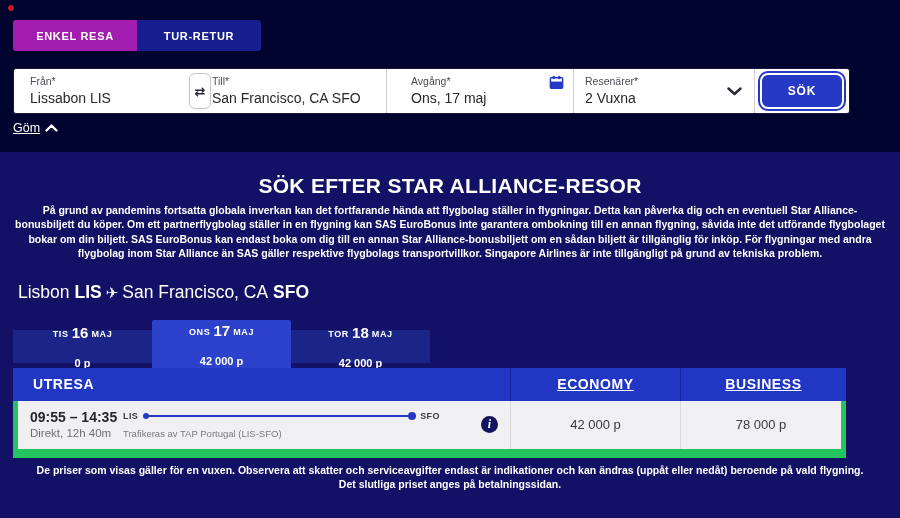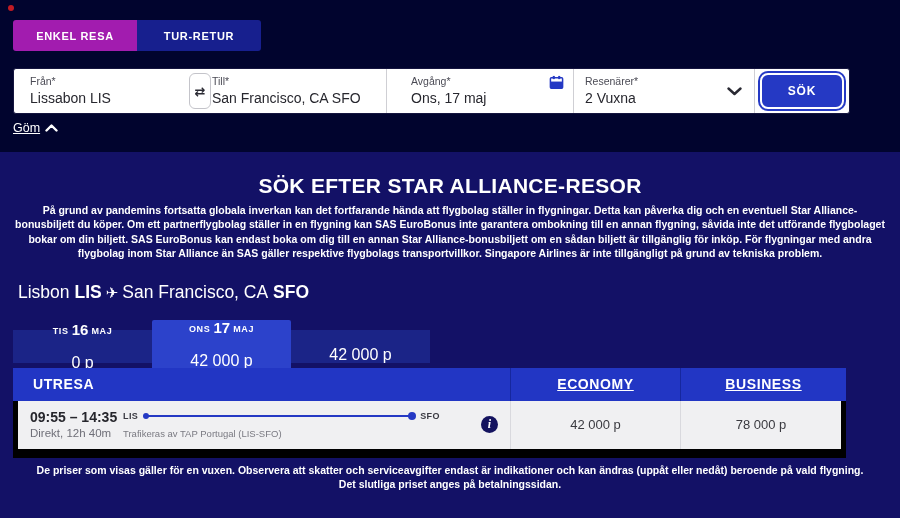--- a/index.html
+++ b/index.html
@@ -54,31 +54,31 @@
 
   
   .date-tabs { position:absolute; left:13px; top:168px; width:417px; height:48px;
                display:flex; align-items:flex-end; }
   .date-tab { width:139px; text-align:center; color:#fff; cursor:pointer;
               display:flex; flex-direction:column; justify-content:center; }
   .date-tab.unselected { height:33px; margin-bottom:5px; background:#1b2487; }
   .date-tab.selected { height:48px; margin-bottom:0; background:#2c42cb; border-radius:2px 2px 0 0; }
   .dt-line1 { font-weight:bold; font-size:9px; letter-spacing:.6px; }
   .dt-line1 .num { font-size:15px; letter-spacing:0; vertical-align:-1px; }
-  .dt-price { font-weight:normal; font-size:16px; margin-top:16px; }
+  .dt-price { font-weight:bold; font-size:11px; margin-top:16px; }
 
   
   .results { position:absolute; left:13px; top:216px; width:833px; }
   .thead { display:flex; height:33px; background:#2236c4; }
   .th { line-height:33px; font-size:14px; font-weight:bold; letter-spacing:.6px; color:#fff; }
   .th-main { width:497px; padding-left:20px; }
   .th-eco { width:170px; text-align:center; border-left:1px solid #16279e; }
   .th-bus { width:166px; text-align:center; border-left:1px solid #16279e; }
   .th a { color:#fff; text-decoration:underline; cursor:pointer;text-align:center; }
-  .tbody-wrap { background:#000000; padding:0 5px 9px 5px; }
+  .tbody-wrap { background:#22c55e; padding:0 5px 9px 5px; }
   .row { display:flex; height:48px; background:#f0f0f2; position:relative; }
   .cell-main { width:492px; position:relative; }
   .cell-price { width:170px; border-left:1px solid #d9d9de; line-height:48px;
                 text-align:center; font-size:13px; color:#3a3a40; cursor:pointer; }
   .cell-price.bus { width:161px; }
   .time-block { position:absolute; left:12px; top:8px; }
   .time { font-size:14px; font-weight:bold; color:#26262c; }
   .details { font-size:11.5px; color:#6f6f78; margin-top:2px; }
   .route-viz { position:absolute; left:105px; top:10px; display:flex; align-items:center; }
   .code { font-size:9px; font-weight:bold; color:#3a3a42; letter-spacing:.4px; }
@@ -170,20 +170,21 @@
     <div class="date-tabs">
       <div class="date-tab unselected">
         <div class="dt-line1"><span>TIS</span> <span class="num">16</span> <span>MAJ</span></div>
         <div class="dt-price">0 p</div>
       </div>
       <div class="date-tab selected">
         <div class="dt-line1"><span>ONS</span> <span class="num">17</span> <span>MAJ</span></div>
         <div class="dt-price">42 000 p</div>
       </div>
       <div class="date-tab unselected">
+        <div class="dt-line1"><span>TOR</span> <span class="num">18</span> <span>MAJ</span></div>
         <div class="dt-price">42 000 p</div>
       </div>
     </div>
 
     <div class="results">
       <div class="thead">
         <div class="th th-main">UTRESA</div>
         <div class="th th-eco"><a>ECONOMY</a></div>
         <div class="th th-bus"><a>BUSINESS</a></div>
       </div>

